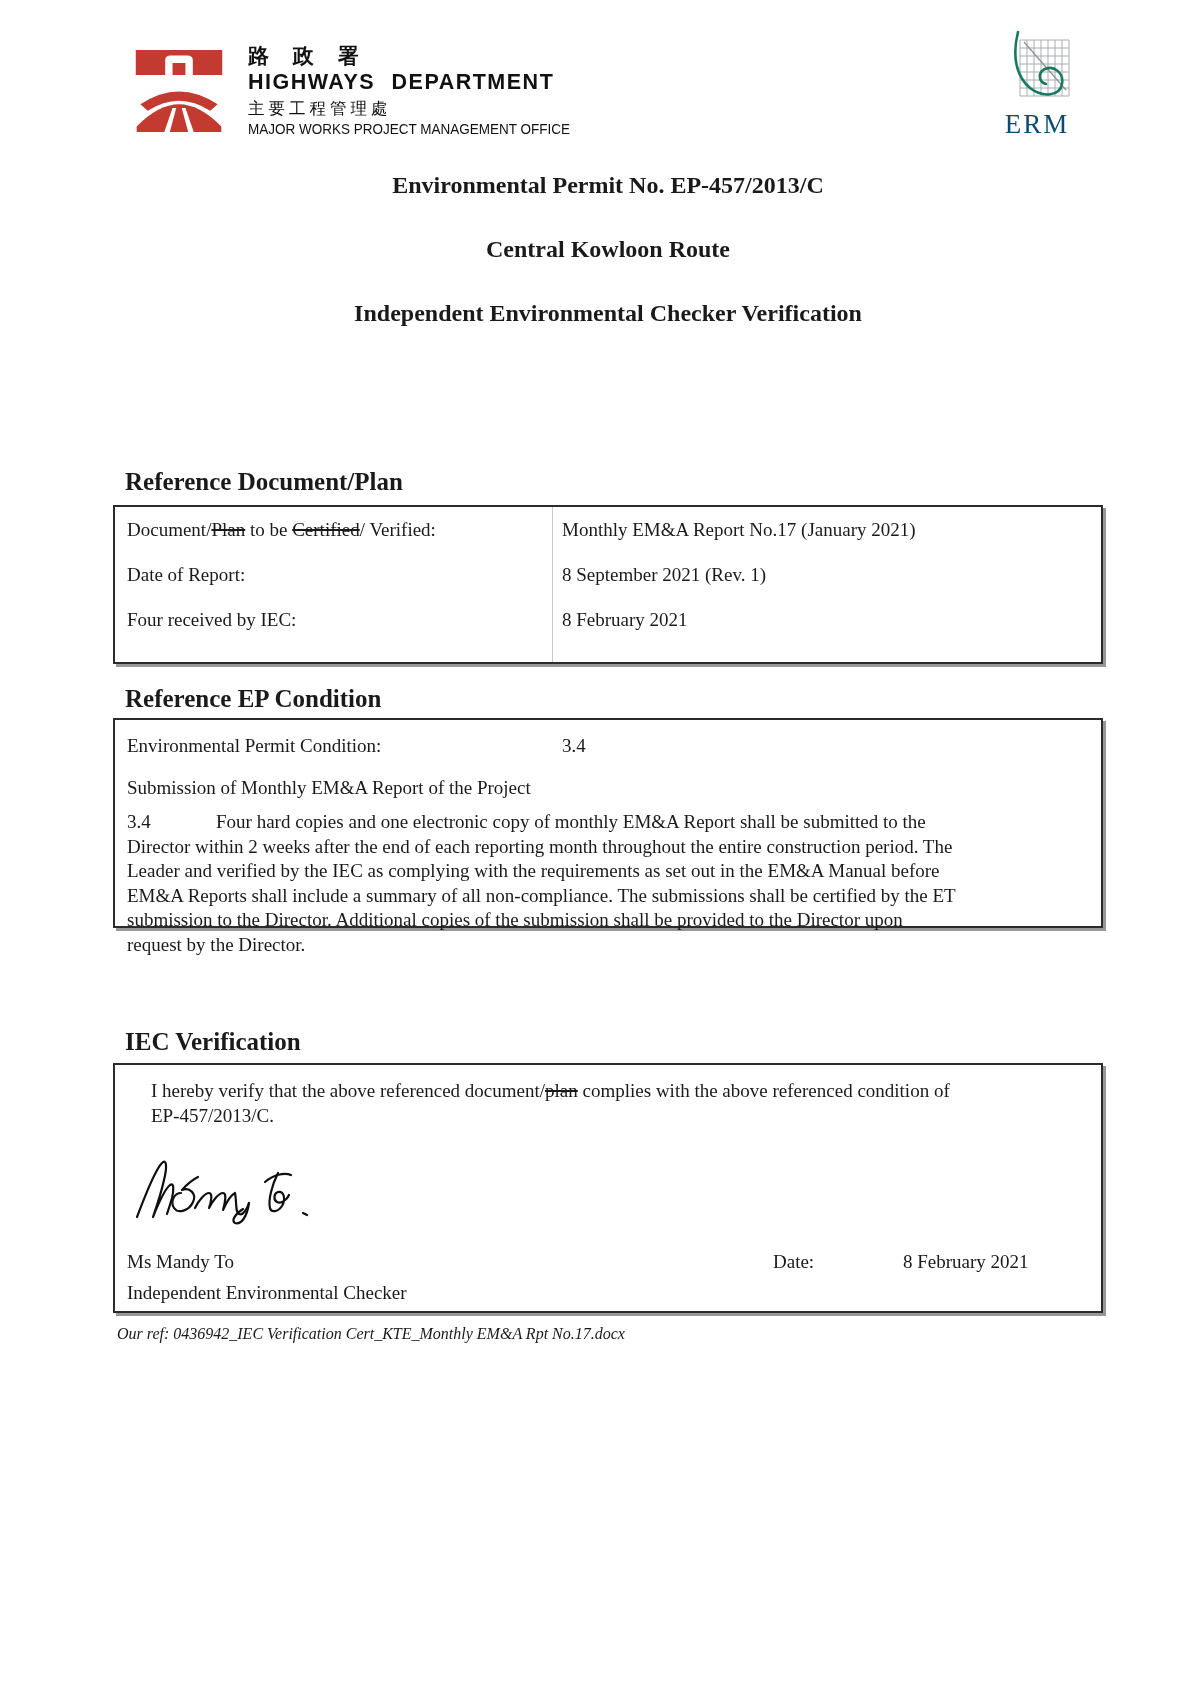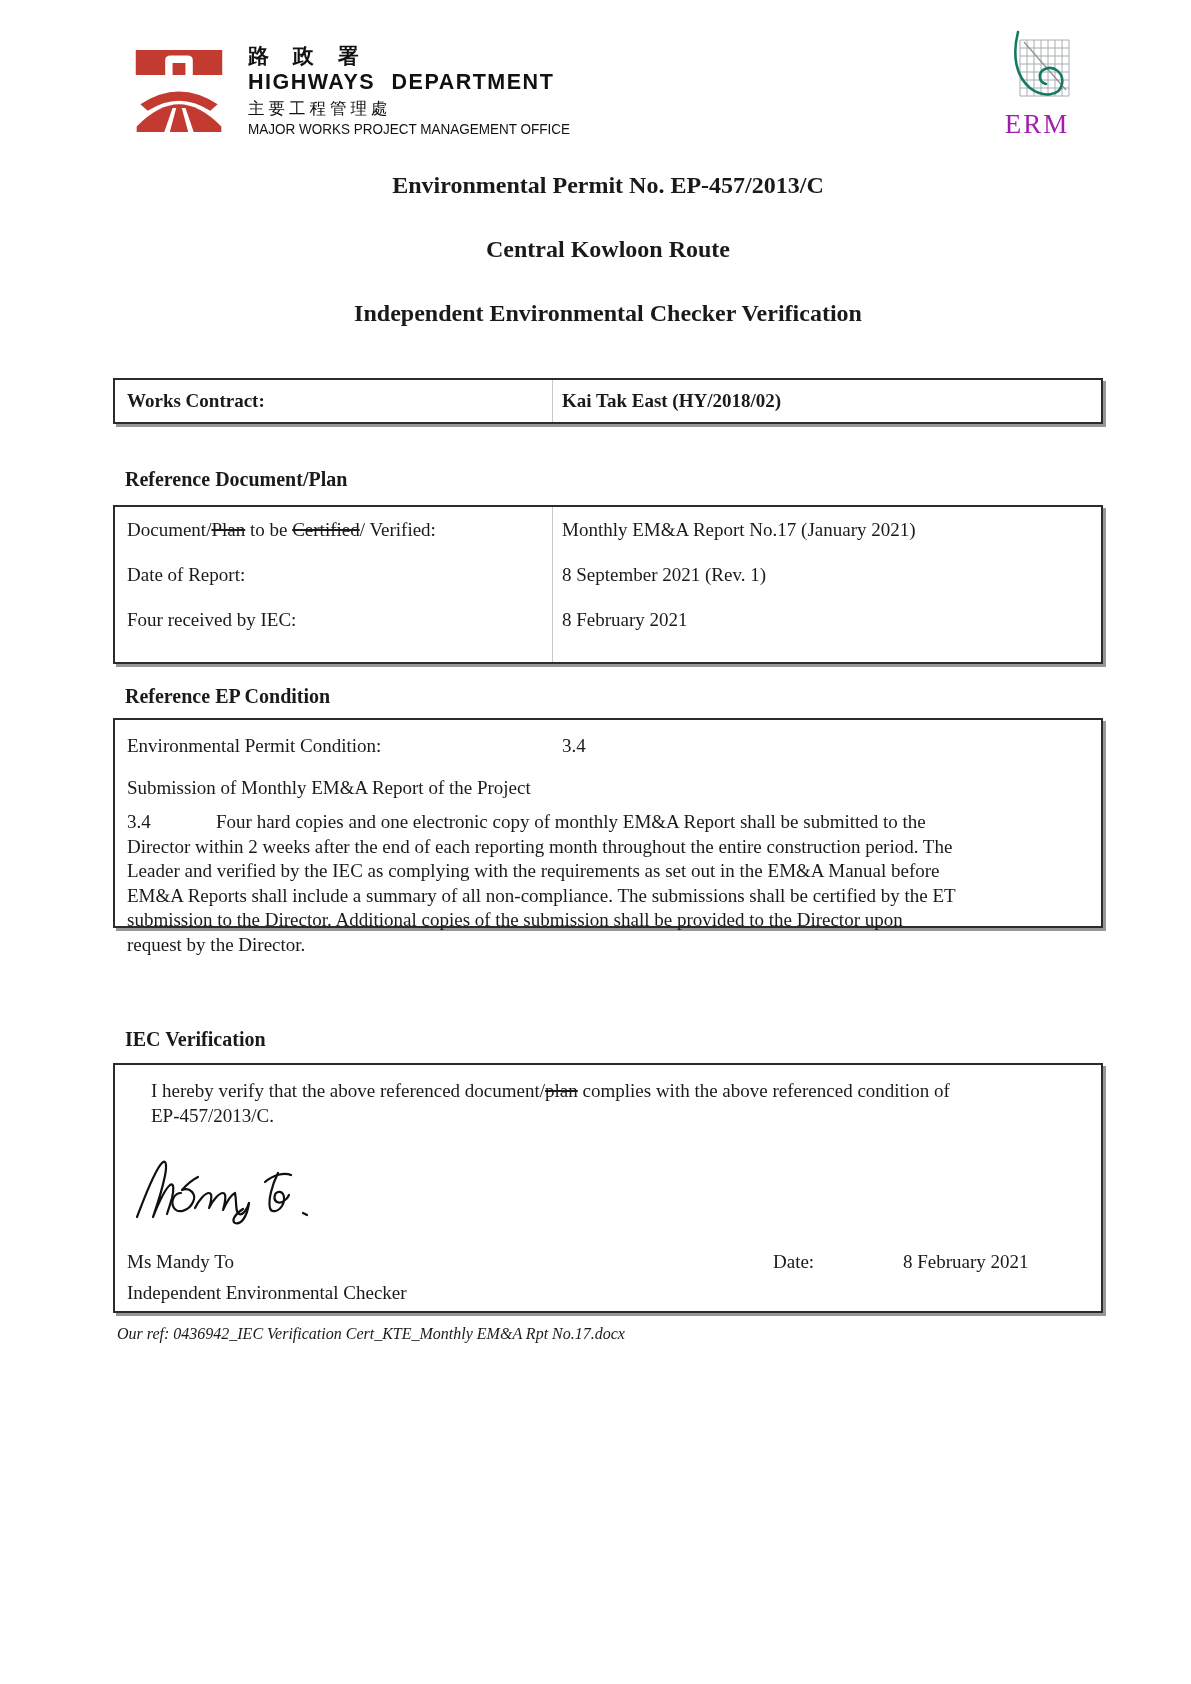--- a/index.html
+++ b/index.html
@@ -10,26 +10,26 @@
     font-family:"Liberation Serif", serif; color:#1a1a1a;
   }
   
   .hd-logo { position:absolute; left:133px; top:46px; width:92px; height:90px; }
   .hd-text { position:absolute; left:248px; top:44px; font-family:"Liberation Sans", sans-serif; color:#111; }
   .dept-zh   { font-size:21px; font-weight:600; letter-spacing:9px; line-height:24px; }
   .dept-en   { font-size:21.5px; font-weight:bold; letter-spacing:1.5px; word-spacing:9px; line-height:26px; margin-top:1px; white-space:nowrap; }
   .office-zh { font-size:16.5px; letter-spacing:4px; line-height:22px; margin-top:2px; }
   .office-en { font-size:15px; line-height:20px; white-space:nowrap; transform:scaleX(0.9); transform-origin:left center; }
   .erm-logo { position:absolute; left:998px; top:30px; width:78px; text-align:center; }
-  .erm-word { font-family:"Liberation Serif", serif; font-size:27px; letter-spacing:2px; color:#a21caf; line-height:28px; margin-top:-2px; }
+  .erm-word { font-family:"Liberation Serif", serif; font-size:27px; letter-spacing:2px; color:#0c4a6e; line-height:28px; margin-top:-2px; }
   
   .titles { position:absolute; left:113px; width:990px; text-align:center; }
   .doc-title { position:absolute; left:0; width:100%; font-size:24px; font-weight:bold; white-space:nowrap; } 
   
-  .sec-heading { position:absolute; left:125px; font-size:20px; font-weight:bold; white-space:nowrap; }
+  .sec-heading { position:absolute; left:125px; font-size:25px; font-weight:bold; white-space:nowrap; }
   
   .tbox {
     position:absolute; left:113px; width:990px; background:#fff;
     border:2px solid #2b2b2b; box-shadow:3px 3px 0 #979797;
     font-size:19px;
   }
   .vdiv { position:absolute; left:437px; top:0; bottom:0; width:1px; background:#c9c9c9; }
   .trow { position:relative; display:flex; align-items:center; }
   .trow .lbl { width:437px; padding-left:12px; flex:0 0 437px; white-space:nowrap; }
   .trow .val { padding-left:10px; white-space:nowrap; }
@@ -90,27 +90,20 @@
     </svg>
     <div class="erm-word">ERM</div>
   </div>
 
   <div class="titles" style="top:172px; height:160px;">
     <div class="doc-title" style="top:0;">Environmental Permit No. EP-457/2013/C</div>
     <div class="doc-title" style="top:64px;">Central Kowloon Route</div>
     <div class="doc-title" style="top:128px;">Independent Environmental Checker Verification</div>
   </div>
 
-  <div class="tbox" style="top:378px; height:46px;">
-    <div class="vdiv"></div>
-    <div class="trow" style="height:42px;">
-      <div class="lbl bold">Works Contract:</div>
-      <div class="val bold">Kai Tak East (HY/2018/02)</div>
-    </div>
-  </div>
 
   <div class="sec-heading" style="top:468px;">Reference Document/Plan</div>
 
   <div class="tbox" style="top:505px; height:159px;">
     <div class="vdiv"></div>
     <div class="trow row45">
       <div class="lbl"><span>Document/</span><span class="strike">Plan</span><span> to be </span><span class="strike">Certified</span><span>/ Verified:</span></div>
       <div class="val">Monthly EM&amp;A Report No.17 (January 2021)</div>
     </div>
     <div class="trow row45">

